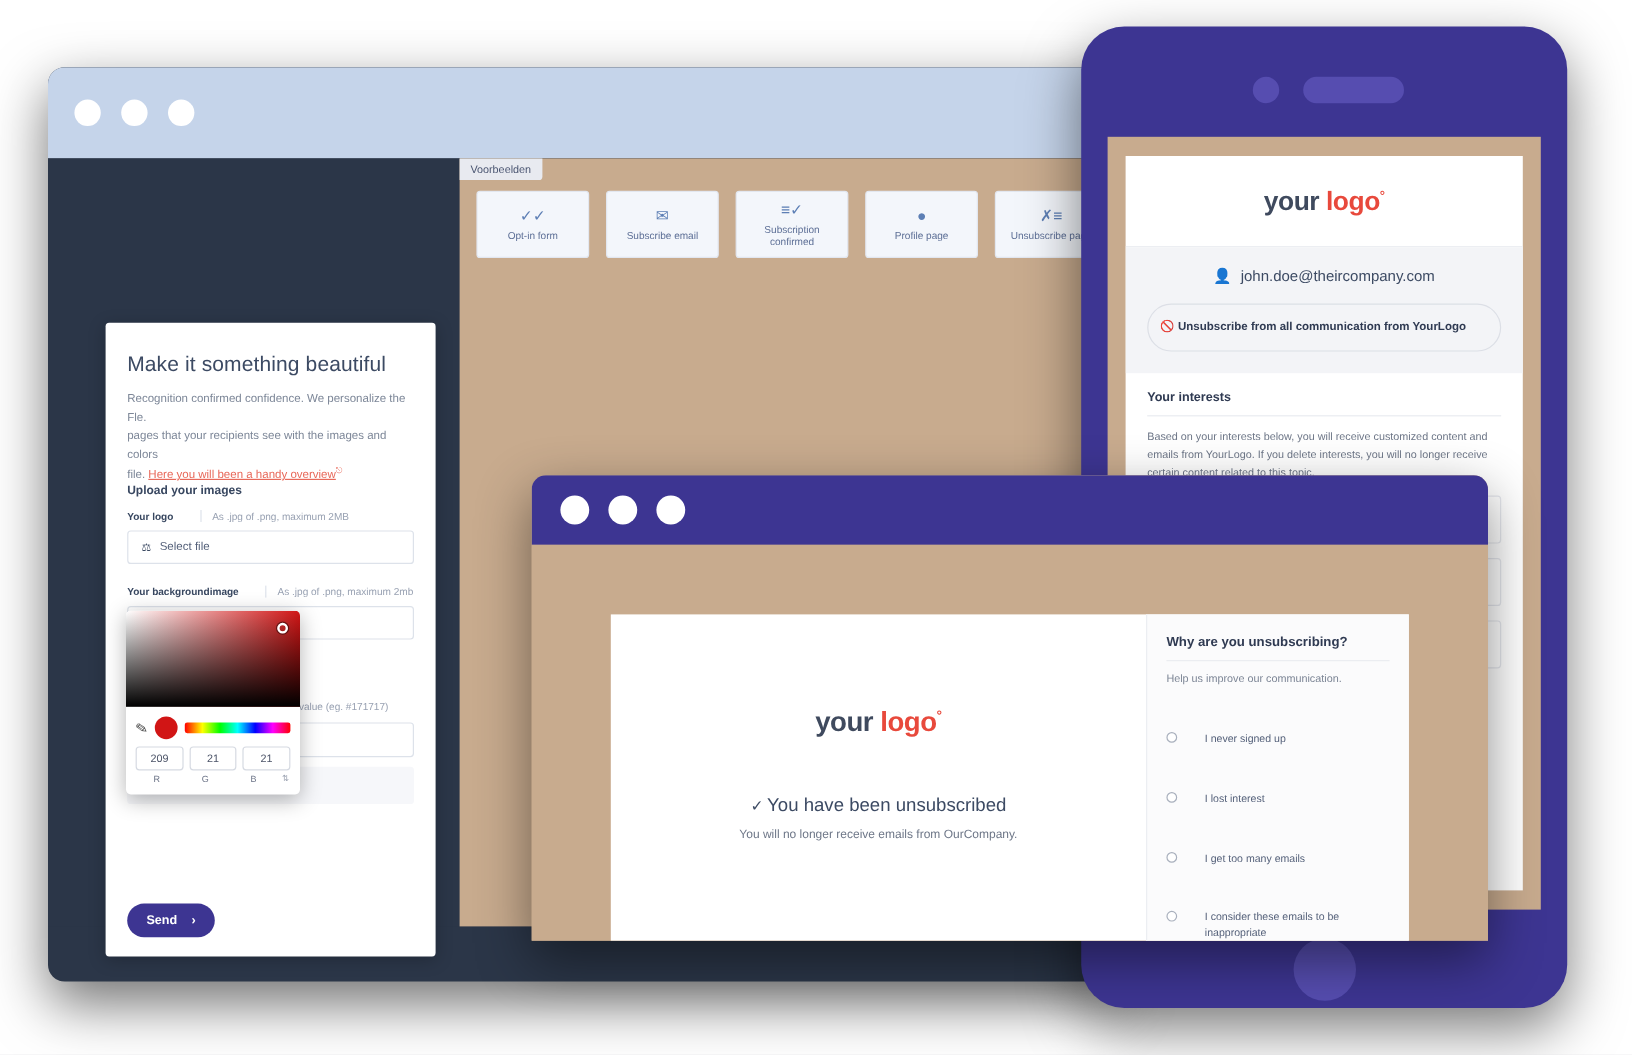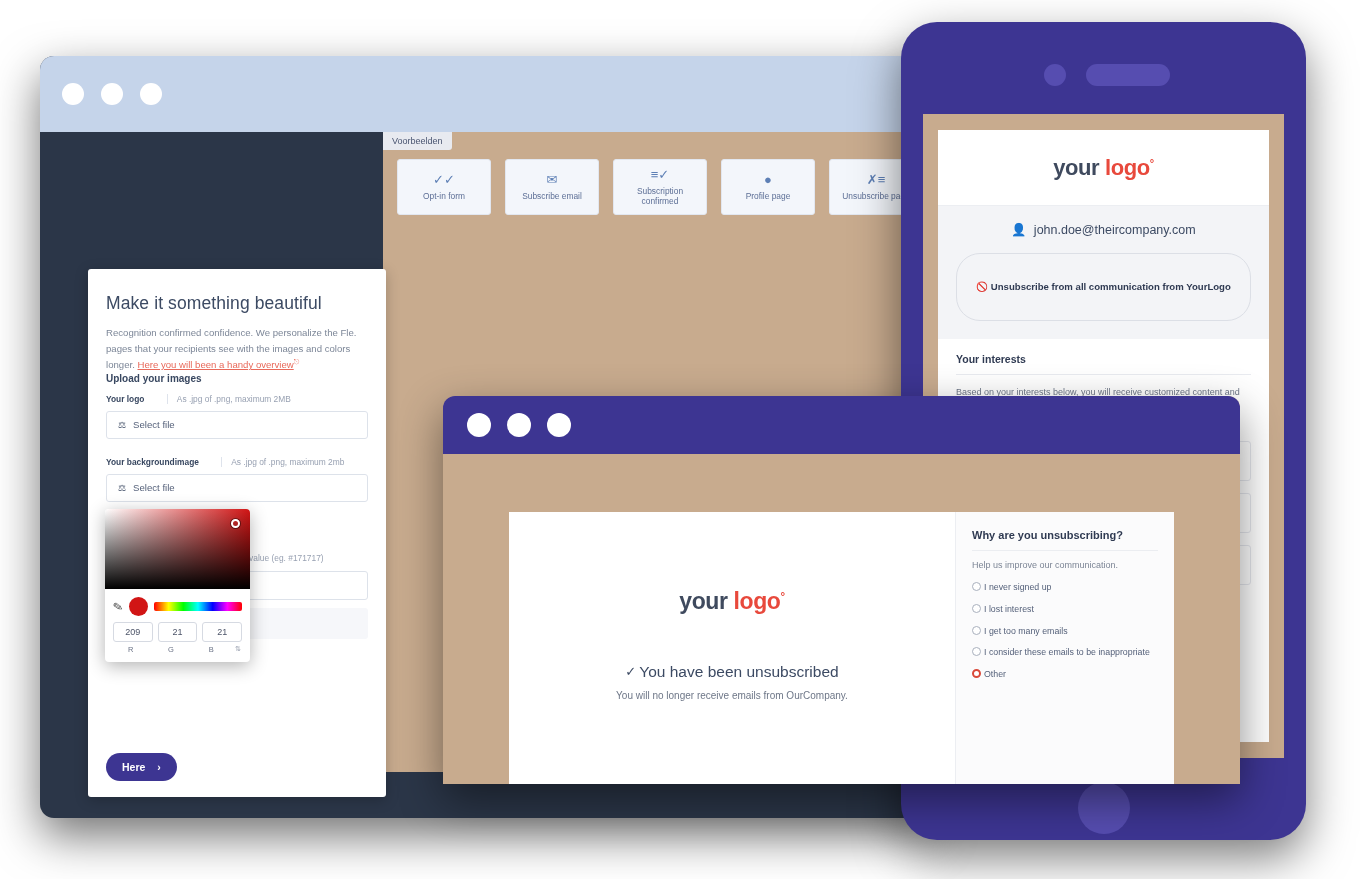--- a/index.html
+++ b/index.html
@@ -38,21 +38,21 @@
   .hdr-icon::before { content:""; position:absolute; left:3px; top:5.5px;
     width:7px; height:2px; background:#eef2f8; }
   .hdr-icon::after { content:""; position:absolute; left:5.5px; top:3px;
     width:2px; height:7px; background:#eef2f8; }
 
   .win-back-body { position: relative; height: 640px; background: #2b3648; }
 
   
   .settings-card {
     position: absolute; left: 48px; top: 137px;
-    width: 298px; height: 528px;
+    width: 275px; height: 528px;
     background: #ffffff; border-radius: 3px;
     box-shadow: 0 3px 14px rgba(0,0,0,.22);
     padding: 24px 18px 0 18px;
     overflow: hidden;
   }
   .sc-title { font-size: 17.5px; color: #3c4a63; font-weight: normal;
     letter-spacing: .1px; margin-bottom: 11px; }
   .sc-para { font-size: 9.6px; color: #7d8798; line-height: 1.62; }
   .sc-link { color: #e8695a; text-decoration: underline; }
   .ext-ico { font-size: 7px; color: #e8695a; vertical-align: super; }
@@ -154,21 +154,21 @@
     width: 52px; height: 52px; border-radius: 50%; background: #564db0; }
   .tablet-screen { width: 100%; height: 100%; background: #c8ab8e;
     padding: 16px 15px; overflow: hidden; position: relative; }
   .t-page { background: #ffffff; height: 100%; overflow: hidden; }
   .t-logo-bar { height: 76px; display: flex; align-items: center;
     justify-content: center; border-bottom: 1px solid #eceef2; }
   .t-grey { background: #f3f4f7; padding: 16px 18px 18px; }
   .t-email { display: flex; align-items: center; justify-content: center;
     gap: 7px; font-size: 12.5px; color: #3c4a63; }
   .t-unsub-btn { margin-top: 16px; border: 1px solid #dcdfe6; border-radius: 24px;
-    background: #f3f4f7; padding: 26px 10px; text-align: center;
+    background: #f3f4f7; padding: 12px 10px; 
     font-size: 9.6px; font-weight: bold; color: #2f3a52; line-height: 1.5; }
   .t-sec { padding: 14px 18px 0; }
   .t-sec h4 { font-size: 10.5px; color: #2f3a52; }
   .t-rule { height: 1px; background: #e9ebf0; margin: 9px 0 10px; }
   .t-sec p { font-size: 9px; color: #6e7788; line-height: 1.62; }
   .t-chip { margin: 12px 18px 0; height: 40px; border: 1px solid #e6e8ee;
     border-radius: 3px; background: #fff; }
 
   
   .win-front {
@@ -187,22 +187,22 @@
   .u-head { font-size: 15.5px; color: #3c4a63; display: flex;
     align-items: center; gap: 3px; }
   .u-check { font-size: 13px; color: #3c4a63; }
   .u-sub { margin-top: 9px; font-size: 10px; color: #6e7788; }
   .unsub-right { width: 219px; background: #fbfbfc; border-left: 1px solid #eceef2;
     padding: 17px 16px 0; }
   .ur-h { font-size: 11px; color: #2f3a52; font-weight: bold; }
   .ur-rule { height: 1px; background: #ebedf1; margin: 9px 0 9px; }
   .ur-p { font-size: 9px; color: #7c8595; }
   .radio-list { margin-top: 11px; display: flex; flex-direction: column; gap: 9px; }
-  .radio-item { display: flex; gap: 3px; font-size: 8.8px; color: #55617a;
-    line-height: 1.45; }
+  .radio-item { display: flex; gap: 23px; font-size: 8.8px; color: #55617a;
+    line-height: 1.45; margin-top: 28px; }
   .rad { flex: 0 0 9px; width: 9px; height: 9px; border-radius: 50%;
     border: 1.2px solid #a9b0bd; margin-top: 1px; background: #fff; }
   .rad.on { border: 2.6px solid #d9493a; }
   .fb-btn { margin-top: 14px; background: #d9493a; color: #fff;
     border-radius: 20px; text-align: center; font-size: 9.6px;
     font-weight: bold; padding: 9px 0; }
 
   
   .yl { font-weight: bold; letter-spacing: -.4px; color: #3f4a5e;
     white-space: nowrap; }
@@ -252,21 +252,21 @@
 
       <div class="mid-card">
         <span class="yl" style="font-size:21px"><span>your</span> <span class="red">logo</span><span class="reg">°</span></span>
       </div>
 
       <div class="settings-card">
         <div class="sc-title">Make it something beautiful</div>
         <div class="sc-para">
           <span>Recognition confirmed confidence. We personalize the Fle.</span><br>
           <span>pages that your recipients see with the images and colors</span><br>
-          <span>longer.</span>
+          <span>file.</span>
           <a class="sc-link">Here you will been a handy overview</a><span class="ext-ico">⎋</span>
         </div>
 
         <div class="sc-h3">Upload your images</div>
         <div class="sc-lbl">
           <span>Your logo</span>
           <span class="hint">As .jpg of .png, maximum 2MB</span>
         </div>
         <div class="file-field">
           <span class="upl-ico">⚖</span>
@@ -309,21 +309,21 @@
           </div>
           <div class="rgb-lbls">
             <span>R</span>
             <span>G</span>
             <span>B</span>
             <span class="arrow">⇅</span>
           </div>
         </div>
 
         <div class="save-btn">
-          <span>Here</span>
+          <span>Send</span>
           <span>›</span>
         </div>
       </div>
 
     </div>
   </div>
 
   <div class="tablet">
     <div class="tablet-screen">
       <div class="t-page">

